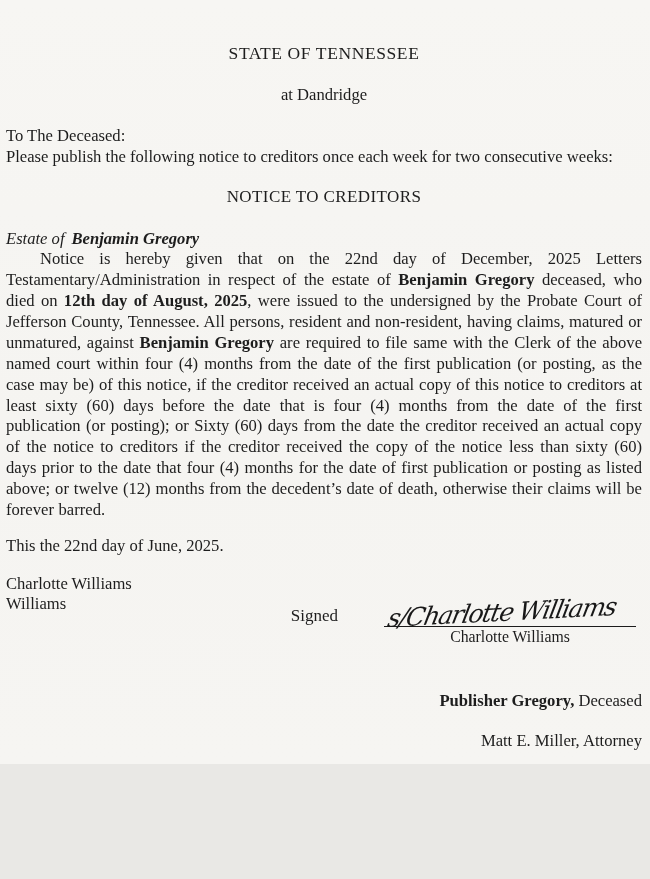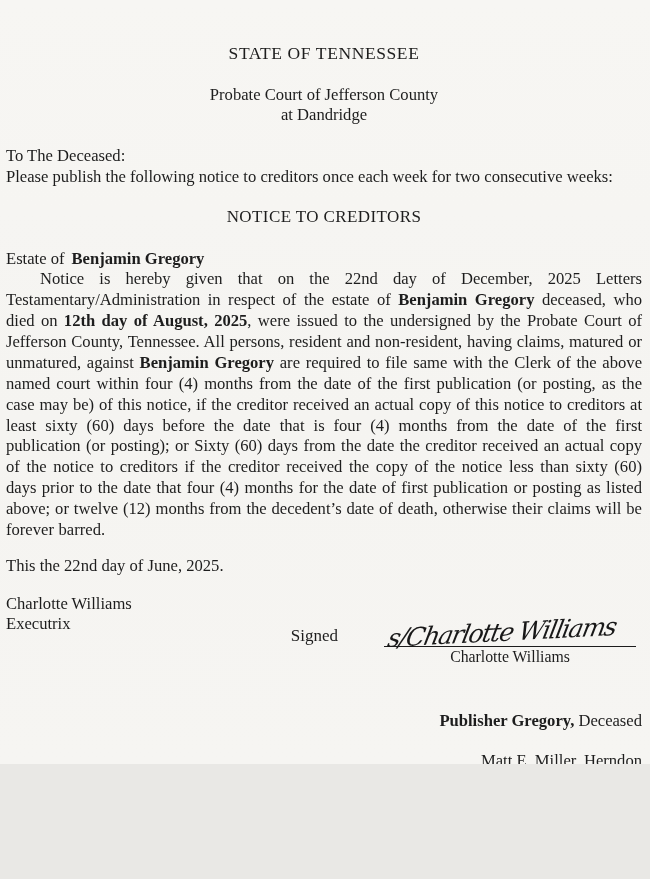--- a/index.html
+++ b/index.html
@@ -43,20 +43,21 @@
     margin: 0;
     margin-top: 19px;
     font-size: 17px;
     font-weight: normal;
     letter-spacing: 0.4px;
     line-height: 21px;
   }
   .estate-line {
     margin-top: 21px;
     line-height: 21px;
+    font-style: italic;
   }
   .estate-name {
     font-weight: bold;
     margin-left: 7px;
   }
   .notice-body {
     margin: 0;
     text-align: justify;
     text-indent: 34px;
     line-height: 20.9px;
@@ -121,21 +122,20 @@
   b, .bold { font-weight: bold; }
 </style>
 </head>
 <body>
 
 <div class="page">
 
   <h1 class="state-heading center">STATE OF TENNESSEE</h1>
 
   <div class="court-block center">
-    <div>Probate Court of Jefferson County</div>
     <div>at Dandridge</div>
   </div>
 
   <div class="publisher-block">
     <div>To The Deceased:</div>
     <div>Please publish the following notice to creditors once each week for two consecutive weeks:</div>
   </div>
 
   <h2 class="notice-title center">NOTICE TO CREDITORS</h2>
 
@@ -143,33 +143,33 @@
     <span>Estate of</span><span class="estate-name">Benjamin Gregory</span>
   </div>
 
   <p class="notice-body"><span>Notice is hereby given that on the 22nd day of December, 2025 Letters Testamentary/Administration in respect of the estate of </span><b>Benjamin Gregory</b><span> deceased, who died on </span><b>12th day of August, 2025</b><span>, were issued to the undersigned by the Probate Court of Jefferson County, Tennessee.  All persons, resident and non-resident, having claims, matured or unmatured, against </span><b>Benjamin Gregory</b><span> are required to file same with the Clerk of the above named court within four (4) months from the date of the first publication (or posting, as the case may be) of this notice, if the creditor received an actual copy of this notice to creditors at least sixty (60) days before the date that is four (4) months from the date of the first publication (or posting); or Sixty (60) days from the date the creditor received an actual copy of the notice to creditors if the creditor received the copy of the notice less than sixty (60) days prior to the date that four (4) months for the date of first publication or posting as listed above; or twelve (12) months from the decedent’s date of death, otherwise their claims will be forever barred.</span></p>
 
   <div class="dated-line">This the 22nd day of June, 2025.</div>
 
   <div class="close-row">
     <div class="executrix-block">
       <div>Charlotte Williams</div>
-      <div>Executrix</div>
+      <div>Williams</div>
     </div>
 
     <div class="signature-area">
       <span class="signed-label">Signed</span>
       <div class="sig-col">
         <div class="sig-script-box">
           <span class="sig-script">s/Charlotte Williams</span>
         </div>
         <div class="sig-printed">Charlotte Williams</div>
       </div>
     </div>
   </div>
 
   <div class="footer-block">
     <div class="footer-line"><b>Publisher Gregory,</b><span> Deceased</span></div>
-    <div class="footer-line">Matt E. Miller, Herndon</div>
+    <div class="footer-line">Matt E. Miller, Attorney</div>
     <div class="footer-line">Frank C. Deceased, County Clerk</div>
   </div>
 
 </div>
 
 </body></html>

